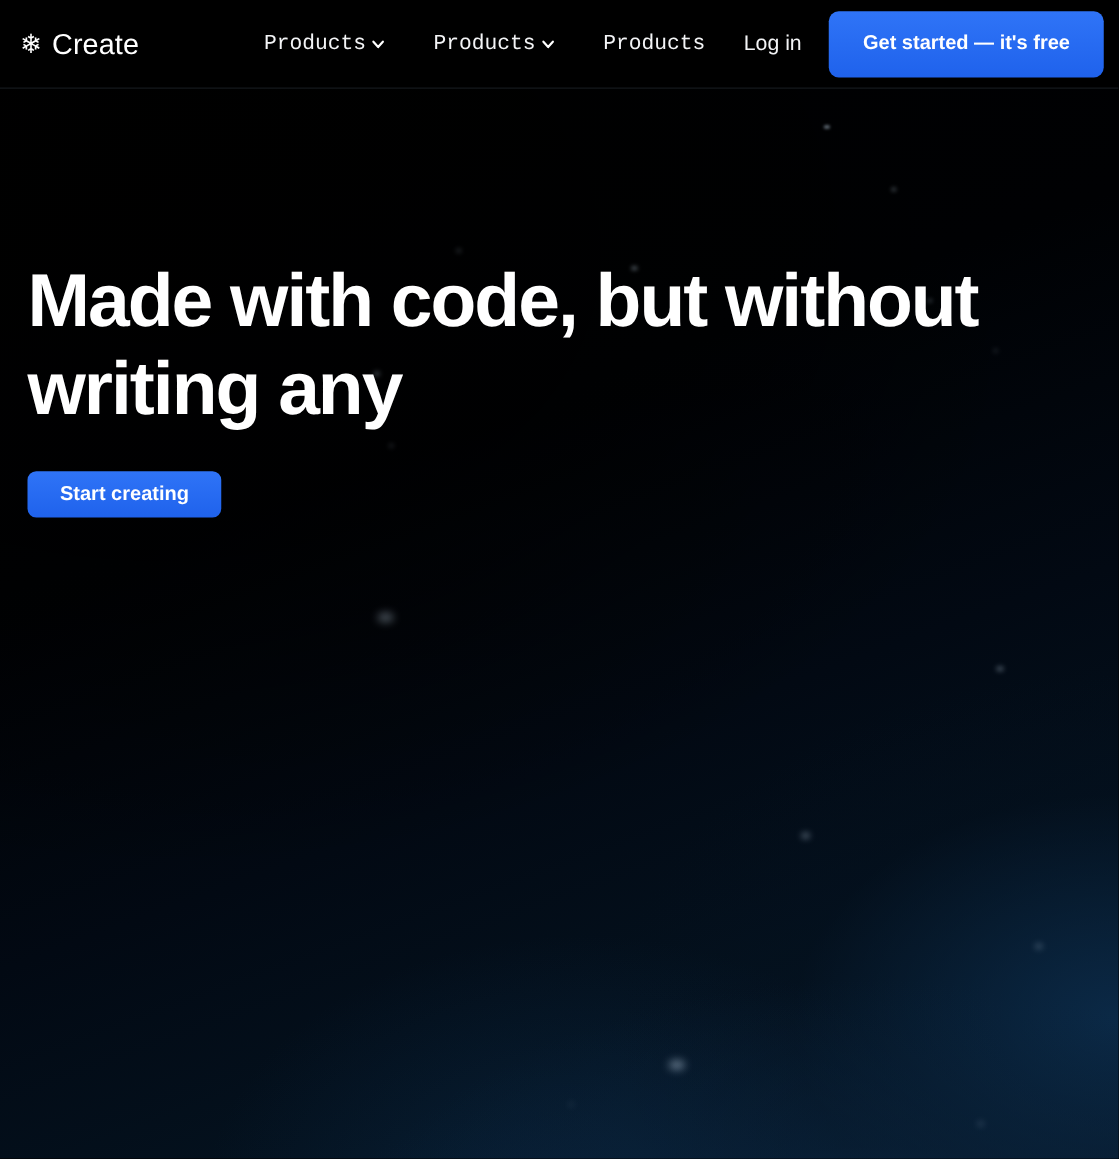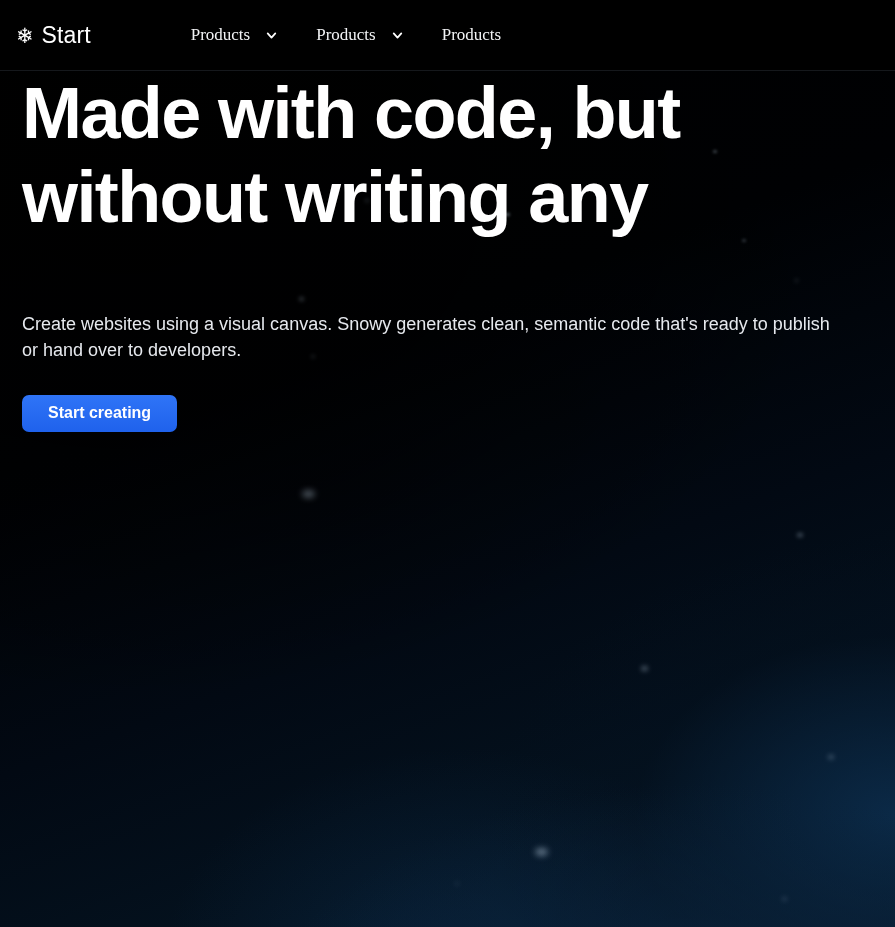--- a/index.html
+++ b/index.html
@@ -94,28 +94,28 @@
     display: flex;
     align-items: center;
     margin-left: 100px;
     gap: 38px;
     height: 100%;
   }
 
   .nav-item {
     display: flex;
     align-items: center;
-    gap: 15px;
+    gap: 3px;
     font-size: 17px;
     color: #f3f4f6;
     cursor: pointer;
     white-space: nowrap;
     background: none;
     border: none;
-    font-family: Liberation Serif, serif;
+    font-family: Liberation Mono, monospace;
     padding: 0;
   }
 
   .chev {
     display: inline-block;
     width: 13px;
     height: 13px;
     flex: none;
   }
   .chev svg { display: block; width: 100%; height: 100%; }
@@ -160,21 +160,22 @@
     position: absolute;
     top: 71px;
     left: 0;
     width: 895px;
     padding-left: 22px;
     padding-right: 20px;
     z-index: 10;
   }
 
   .hero-title {
-    font-size: 72px;
+    margin-top: 135px;
+    font-size: 60px;
     line-height: 1.17;
     font-weight: 700;
     letter-spacing: -1.6px;
     color: #ffffff;
     max-width: 860px;
   }
 
   .hero-sub {
     margin-top: 73px;
     font-size: 18px;
@@ -224,21 +225,21 @@
       <div class="particle" style="left: 828px; top: 755px; width: 6px; height: 4px; opacity: 0.36; filter: blur(2.4px);"></div>
       <div class="particle" style="left: 535px; top: 848px; width: 13px; height: 8px; opacity: 0.52; filter: blur(3.2px);"></div>
       <div class="particle" style="left: 782px; top: 897px; width: 5px; height: 4px; opacity: 0.24; filter: blur(2.6px);"></div>
       <div class="particle" style="left: 455px; top: 882px; width: 4px; height: 3px; opacity: 0.18; filter: blur(2.6px);"></div>
     </div>
 
   <header class="header">
 
     <div class="brand">
       <span class="brand-icon">❄</span>
-      <span class="brand-name">Start</span>
+      <span class="brand-name">Create</span>
     </div>
 
     <nav class="nav-main">
 
       <button class="nav-item">
         <span>Products</span>
         <span class="chev">
           <svg viewBox="0 0 24 24" fill="none" stroke="#ffffff" stroke-width="3.2" stroke-linecap="round" stroke-linejoin="round">
               <polyline points="5,8 12,16 19,8"></polyline>
             </svg>
@@ -253,22 +254,25 @@
             </svg>
         </span>
       </button>
 
       <button class="nav-item">
         <span>Products</span>
       </button>
 
     </nav>
 
+    <div class="nav-right">
+      <a class="login-link" href="#">Log in</a>
+      <button class="btn-cta-header">Get started — it's free</button>
+    </div>
 
   </header>
 
   <section class="hero">
     <h1 class="hero-title">Made with code, but without writing any</h1>
-    <p class="hero-sub">Create websites using a visual canvas. Snowy generates clean, semantic code that's ready to publish or hand over to developers.</p>
     <button class="btn-cta-hero">Start creating</button>
   </section>
 
 </div>
 
 </body></html>

